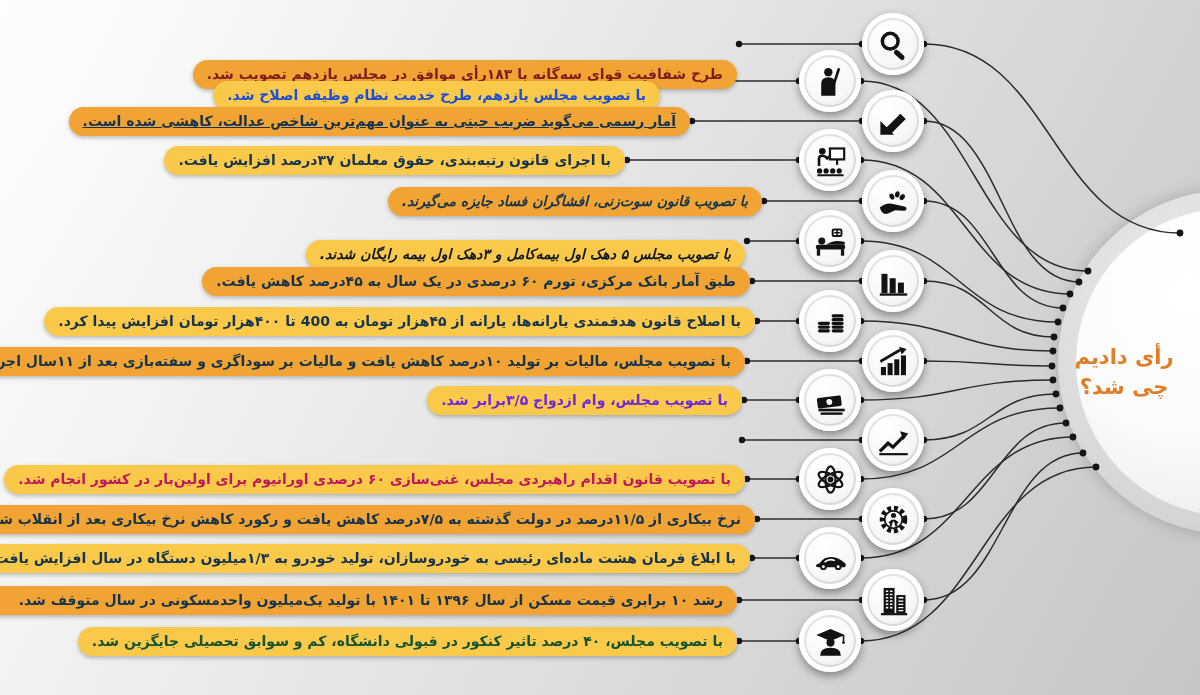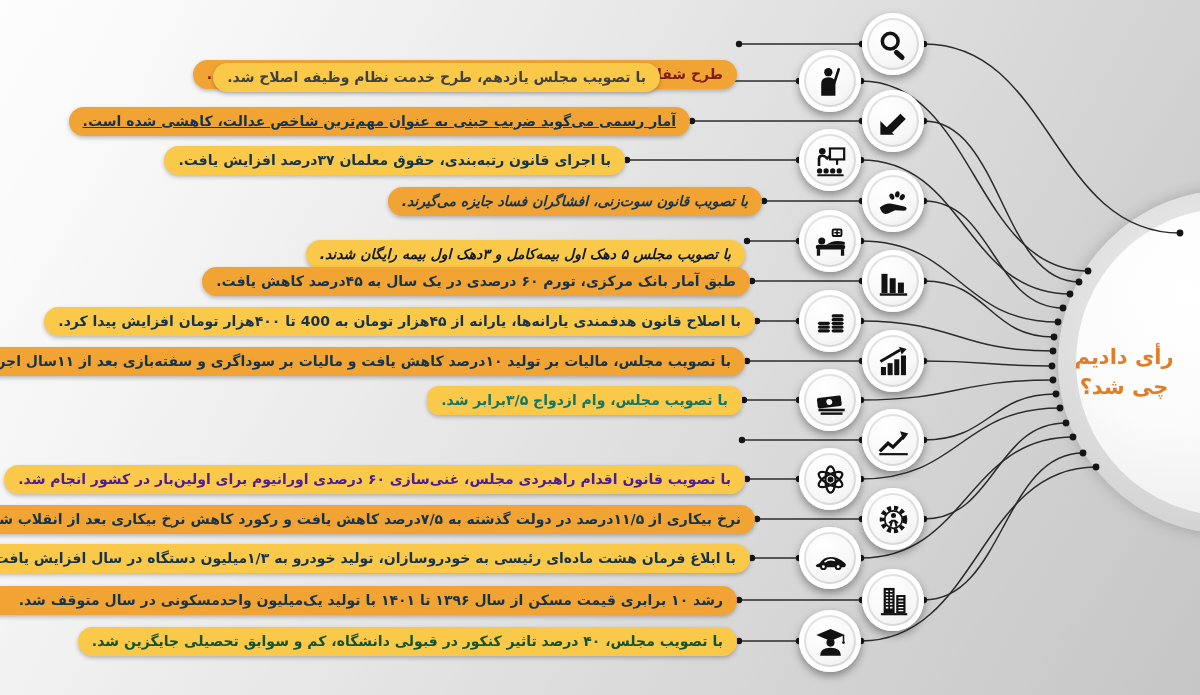--- a/index.html
+++ b/index.html
@@ -150,21 +150,21 @@
       <circle cx="861" cy="641" r="3.2" fill="#151515"></circle>
       <circle cx="1096" cy="467" r="3.4" fill="#151515"></circle>
     </svg>
     <div class="pill" style="top: 29.5px; right: 463px; background: rgb(241, 164, 51); color: #7f1d1d; margin-top: 30px;">طرح شفافیت قوای سه‌گانه با ۱۸۳رأی موافق در مجلس یازدهم تصویب شد.</div>
     <div class="badge" style="left: 862px; top: 13px;">
       <svg viewBox="0 0 32 32">
         <circle cx="13" cy="13" r="7.2" fill="none" stroke="#121212" stroke-width="3.2"></circle>
         <rect x="18.5" y="20" width="11.5" height="4.6" rx="2.3" transform="rotate(42 18.5 20)"></rect>
       </svg>
     </div>
-    <div class="pill" style="top: 63px; right: 540px; background: rgb(251, 201, 74); color: #404040;">با تصویب مجلس یازدهم، طرح خدمت نظام وظیفه اصلاح شد.</div>
+    <div class="pill" style="top: 81px; right: 540px; background: rgb(251, 201, 74); color: #1d4ed8;">با تصویب مجلس یازدهم، طرح خدمت نظام وظیفه اصلاح شد.</div>
     <div class="badge" style="left: 799px; top: 50px;">
       <svg viewBox="0 0 32 32">
         <circle cx="14" cy="7.5" r="3.8"></circle>
         <path d="M7.5 29 v-11 q0-6 6.5-6 t6.5 6 v11 z"></path>
         <rect x="20.3" y="3.5" width="2.4" height="16" rx="1" transform="rotate(18 21.5 11)"></rect>
       </svg>
     </div>
     <div class="pill" style="top: 106.5px; right: 510px; background: rgb(241, 164, 51); color: rgb(22, 51, 76); text-decoration: underline;">آمار رسمی می‌گوید ضریب جینی به عنوان مهم‌ترین شاخص عدالت، کاهشی شده است.</div>
     <div class="badge" style="left: 862px; top: 90px;">
       <svg viewBox="0 0 32 32">
@@ -232,39 +232,39 @@
     <div class="badge" style="left: 862px; top: 330px;">
       <svg viewBox="0 0 32 32">
         <rect x="4.5" y="21" width="4.6" height="7.5"></rect>
         <rect x="10.6" y="17.5" width="4.6" height="11"></rect>
         <rect x="16.7" y="14" width="4.6" height="14.5"></rect>
         <rect x="22.8" y="10.5" width="4.6" height="18"></rect>
         <path d="M4 16 L22 5.5" stroke="#121212" stroke-width="2.6" fill="none"></path>
         <path d="M21 2.5 L28 4.5 L23.5 9.5 Z"></path>
       </svg>
     </div>
-    <div class="pill" style="top: 385.5px; right: 458px; background: rgb(251, 201, 74); color: #0f766e; border-radius: 12px;">با تصویب مجلس، وام ازدواج ۳/۵برابر شد.</div>
+    <div class="pill" style="top: 385.5px; right: 458px; background: rgb(251, 201, 74); color: #6d28d9;">با تصویب مجلس، وام ازدواج ۳/۵برابر شد.</div>
     <div class="badge" style="left: 799px; top: 369px;">
       <svg viewBox="0 0 32 32">
         <g transform="rotate(-7 16 18)">
           <rect x="4" y="12.5" width="22" height="9.5" rx="1.5"></rect>
           <circle cx="15" cy="17.2" r="2.7" fill="#fff"></circle>
         </g>
         <rect x="5" y="23.5" width="24" height="2.4"></rect>
         <rect x="7" y="26.9" width="20" height="2.2"></rect>
       </svg>
     </div>
     <div class="badge" style="left: 862px; top: 409px;">
       <svg viewBox="0 0 32 32">
         <path d="M3.5 26 L11 18.5 l4.5 3.5 L25 12.5" stroke="#121212" stroke-width="3" fill="none"></path>
         <path d="M22 7.5 L29.5 9.5 L25 15.5 Z"></path>
         <rect x="3" y="27.5" width="26" height="2"></rect>
       </svg>
     </div>
-    <div class="pill" style="top: 464.5px; right: 455px; background: rgb(251, 201, 74); color: #4c1d95; margin-left: 14px;">با تصویب قانون اقدام راهبردی مجلس، غنی‌سازی ۶۰ درصدی اورانیوم برای اولین‌بار در کشور انجام شد.</div>
+    <div class="pill" style="top: 464.5px; right: 455px; background: rgb(251, 201, 74); color: #be185d; margin-left: 14px;">با تصویب قانون اقدام راهبردی مجلس، غنی‌سازی ۶۰ درصدی اورانیوم برای اولین‌بار در کشور انجام شد.</div>
     <div class="badge" style="left: 799px; top: 448px;">
       <svg viewBox="0 0 32 32">
         <circle cx="16" cy="16" r="2.7"></circle>
         <ellipse cx="16" cy="16" rx="12" ry="4.6" fill="none" stroke="#121212" stroke-width="2" transform="rotate(28 16 16)"></ellipse>
         <ellipse cx="16" cy="16" rx="12" ry="4.6" fill="none" stroke="#121212" stroke-width="2" transform="rotate(-28 16 16)"></ellipse>
         <ellipse cx="16" cy="16" rx="12" ry="4.6" fill="none" stroke="#121212" stroke-width="2" transform="rotate(90 16 16)"></ellipse>
       </svg>
     </div>
     <div class="pill" style="top: 504.5px; right: 445px; background: rgb(241, 164, 51); color: rgb(22, 51, 76);">نرخ بیکاری از ۱۱/۵درصد در دولت گذشته به ۷/۵درصد کاهش یافت و رکورد کاهش نرخ بیکاری بعد از انقلاب شکسته شد.</div>
     <div class="badge" style="left: 862px; top: 488px;">

